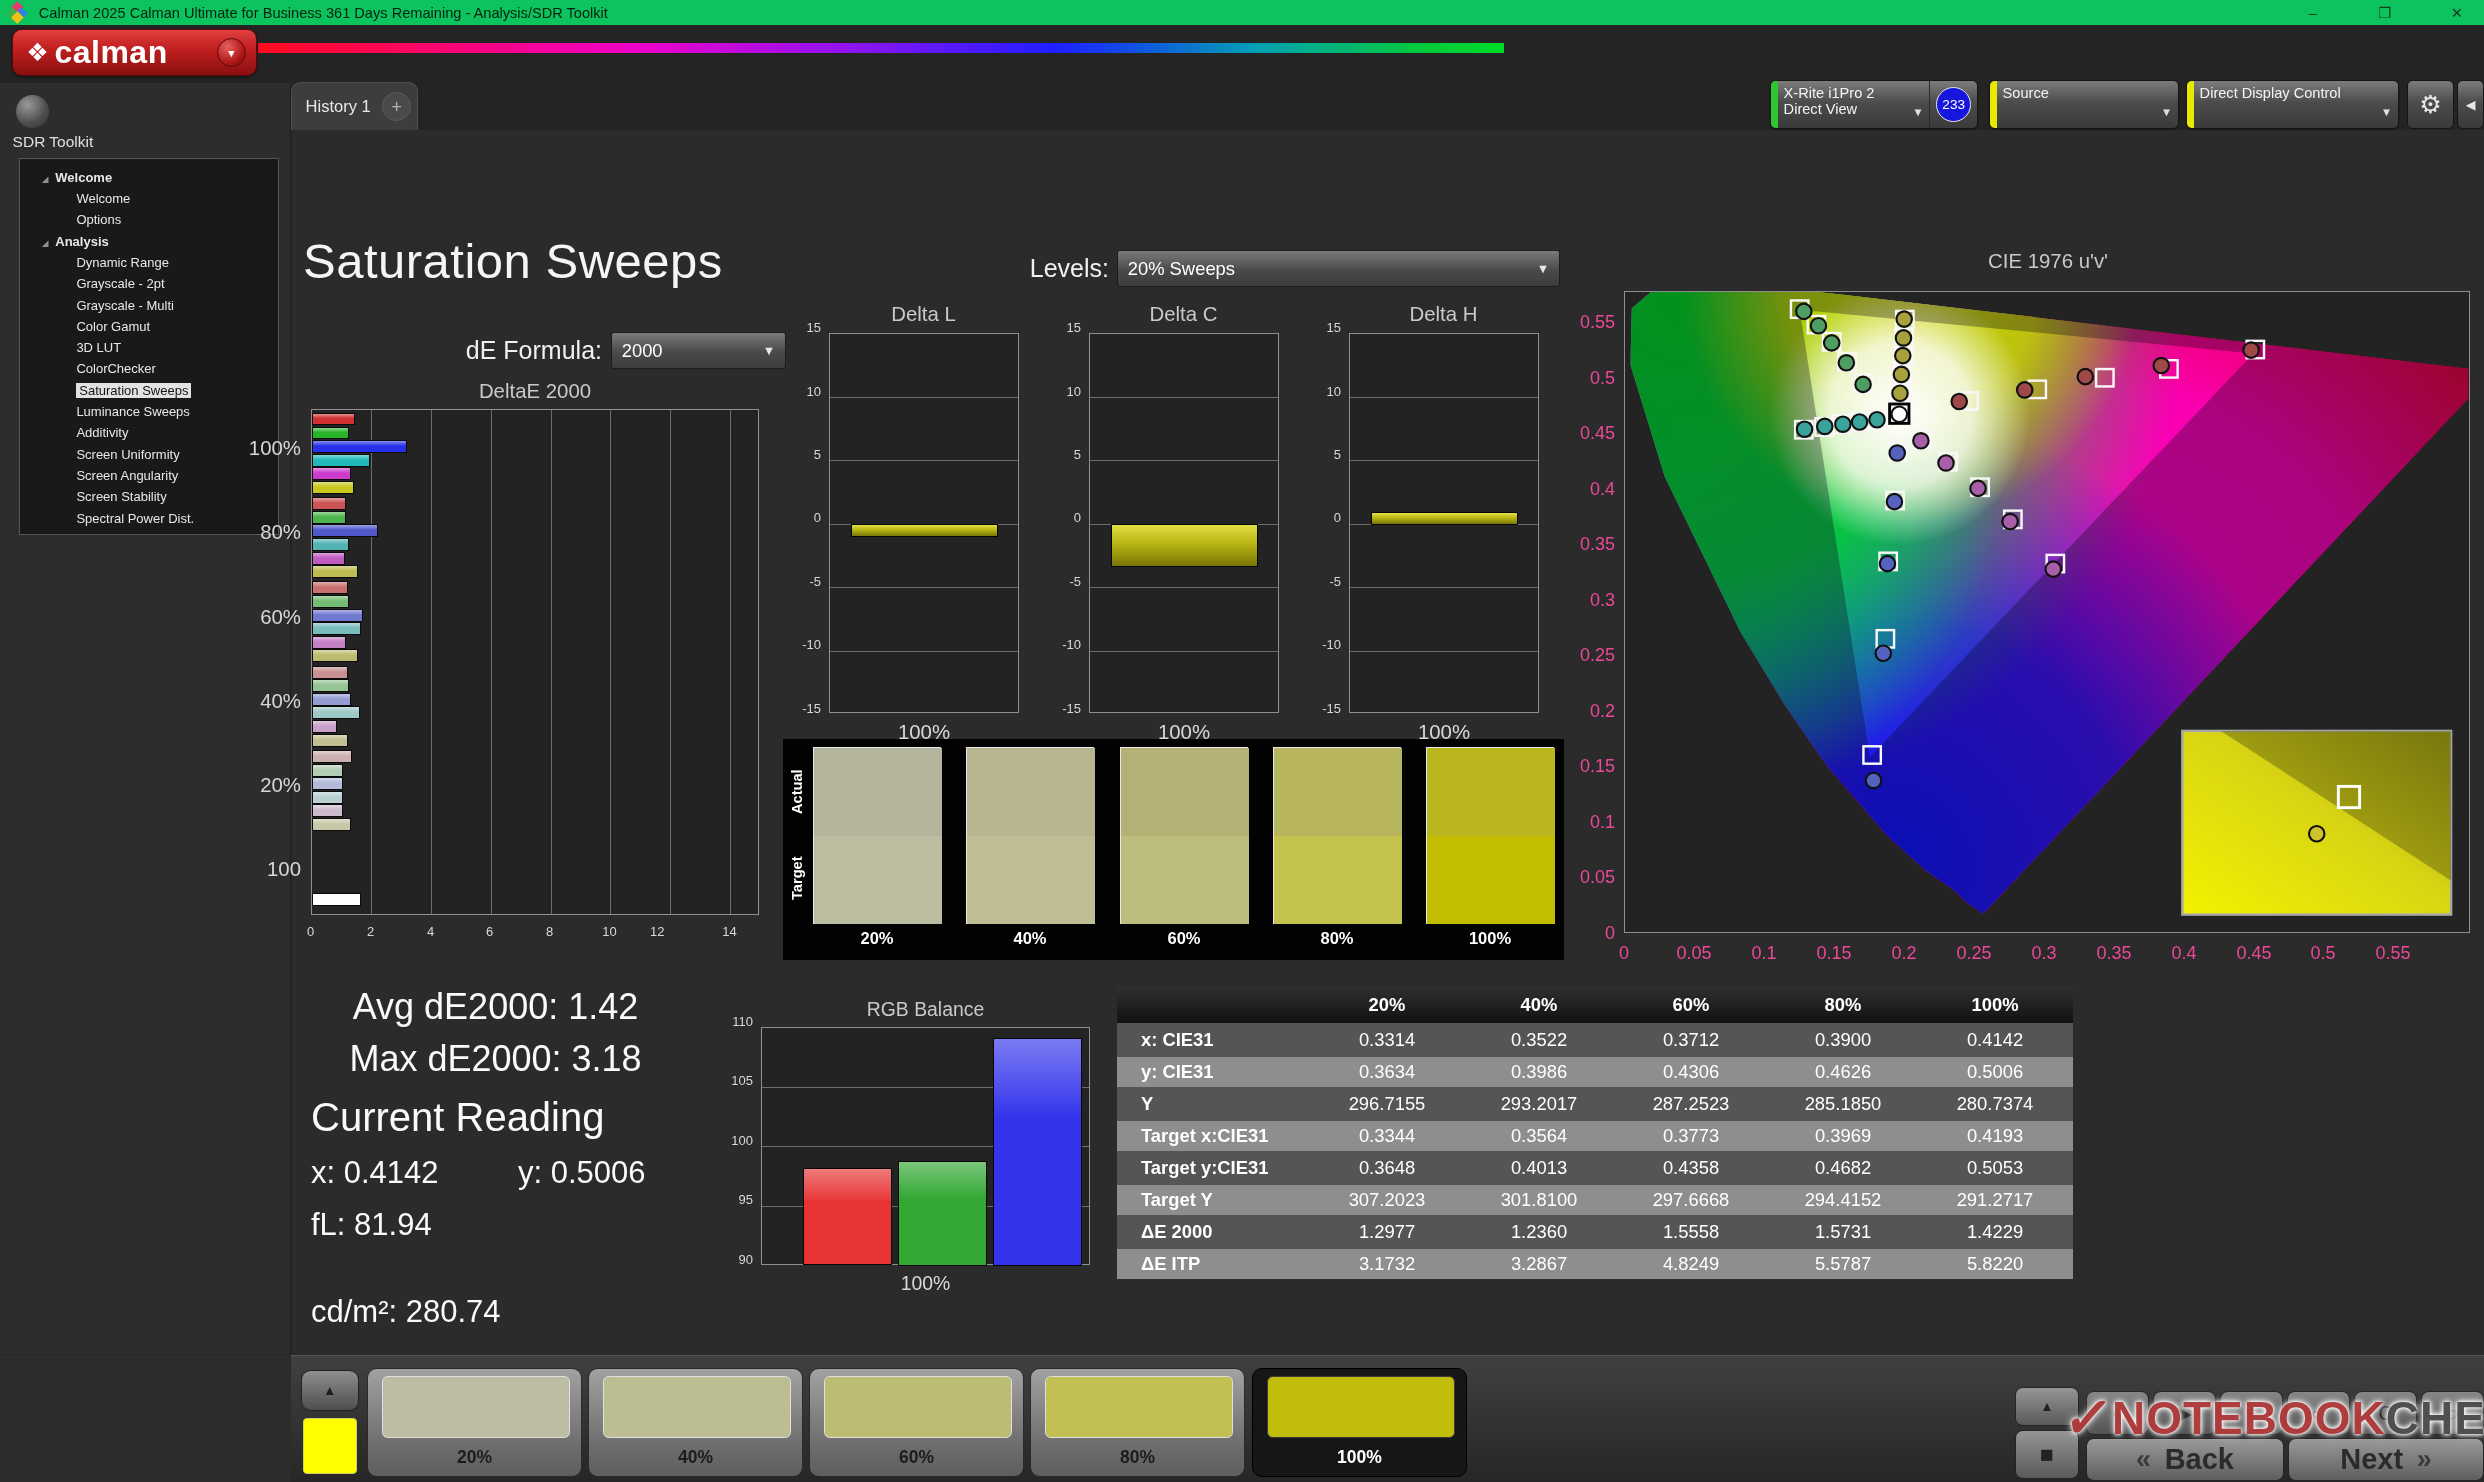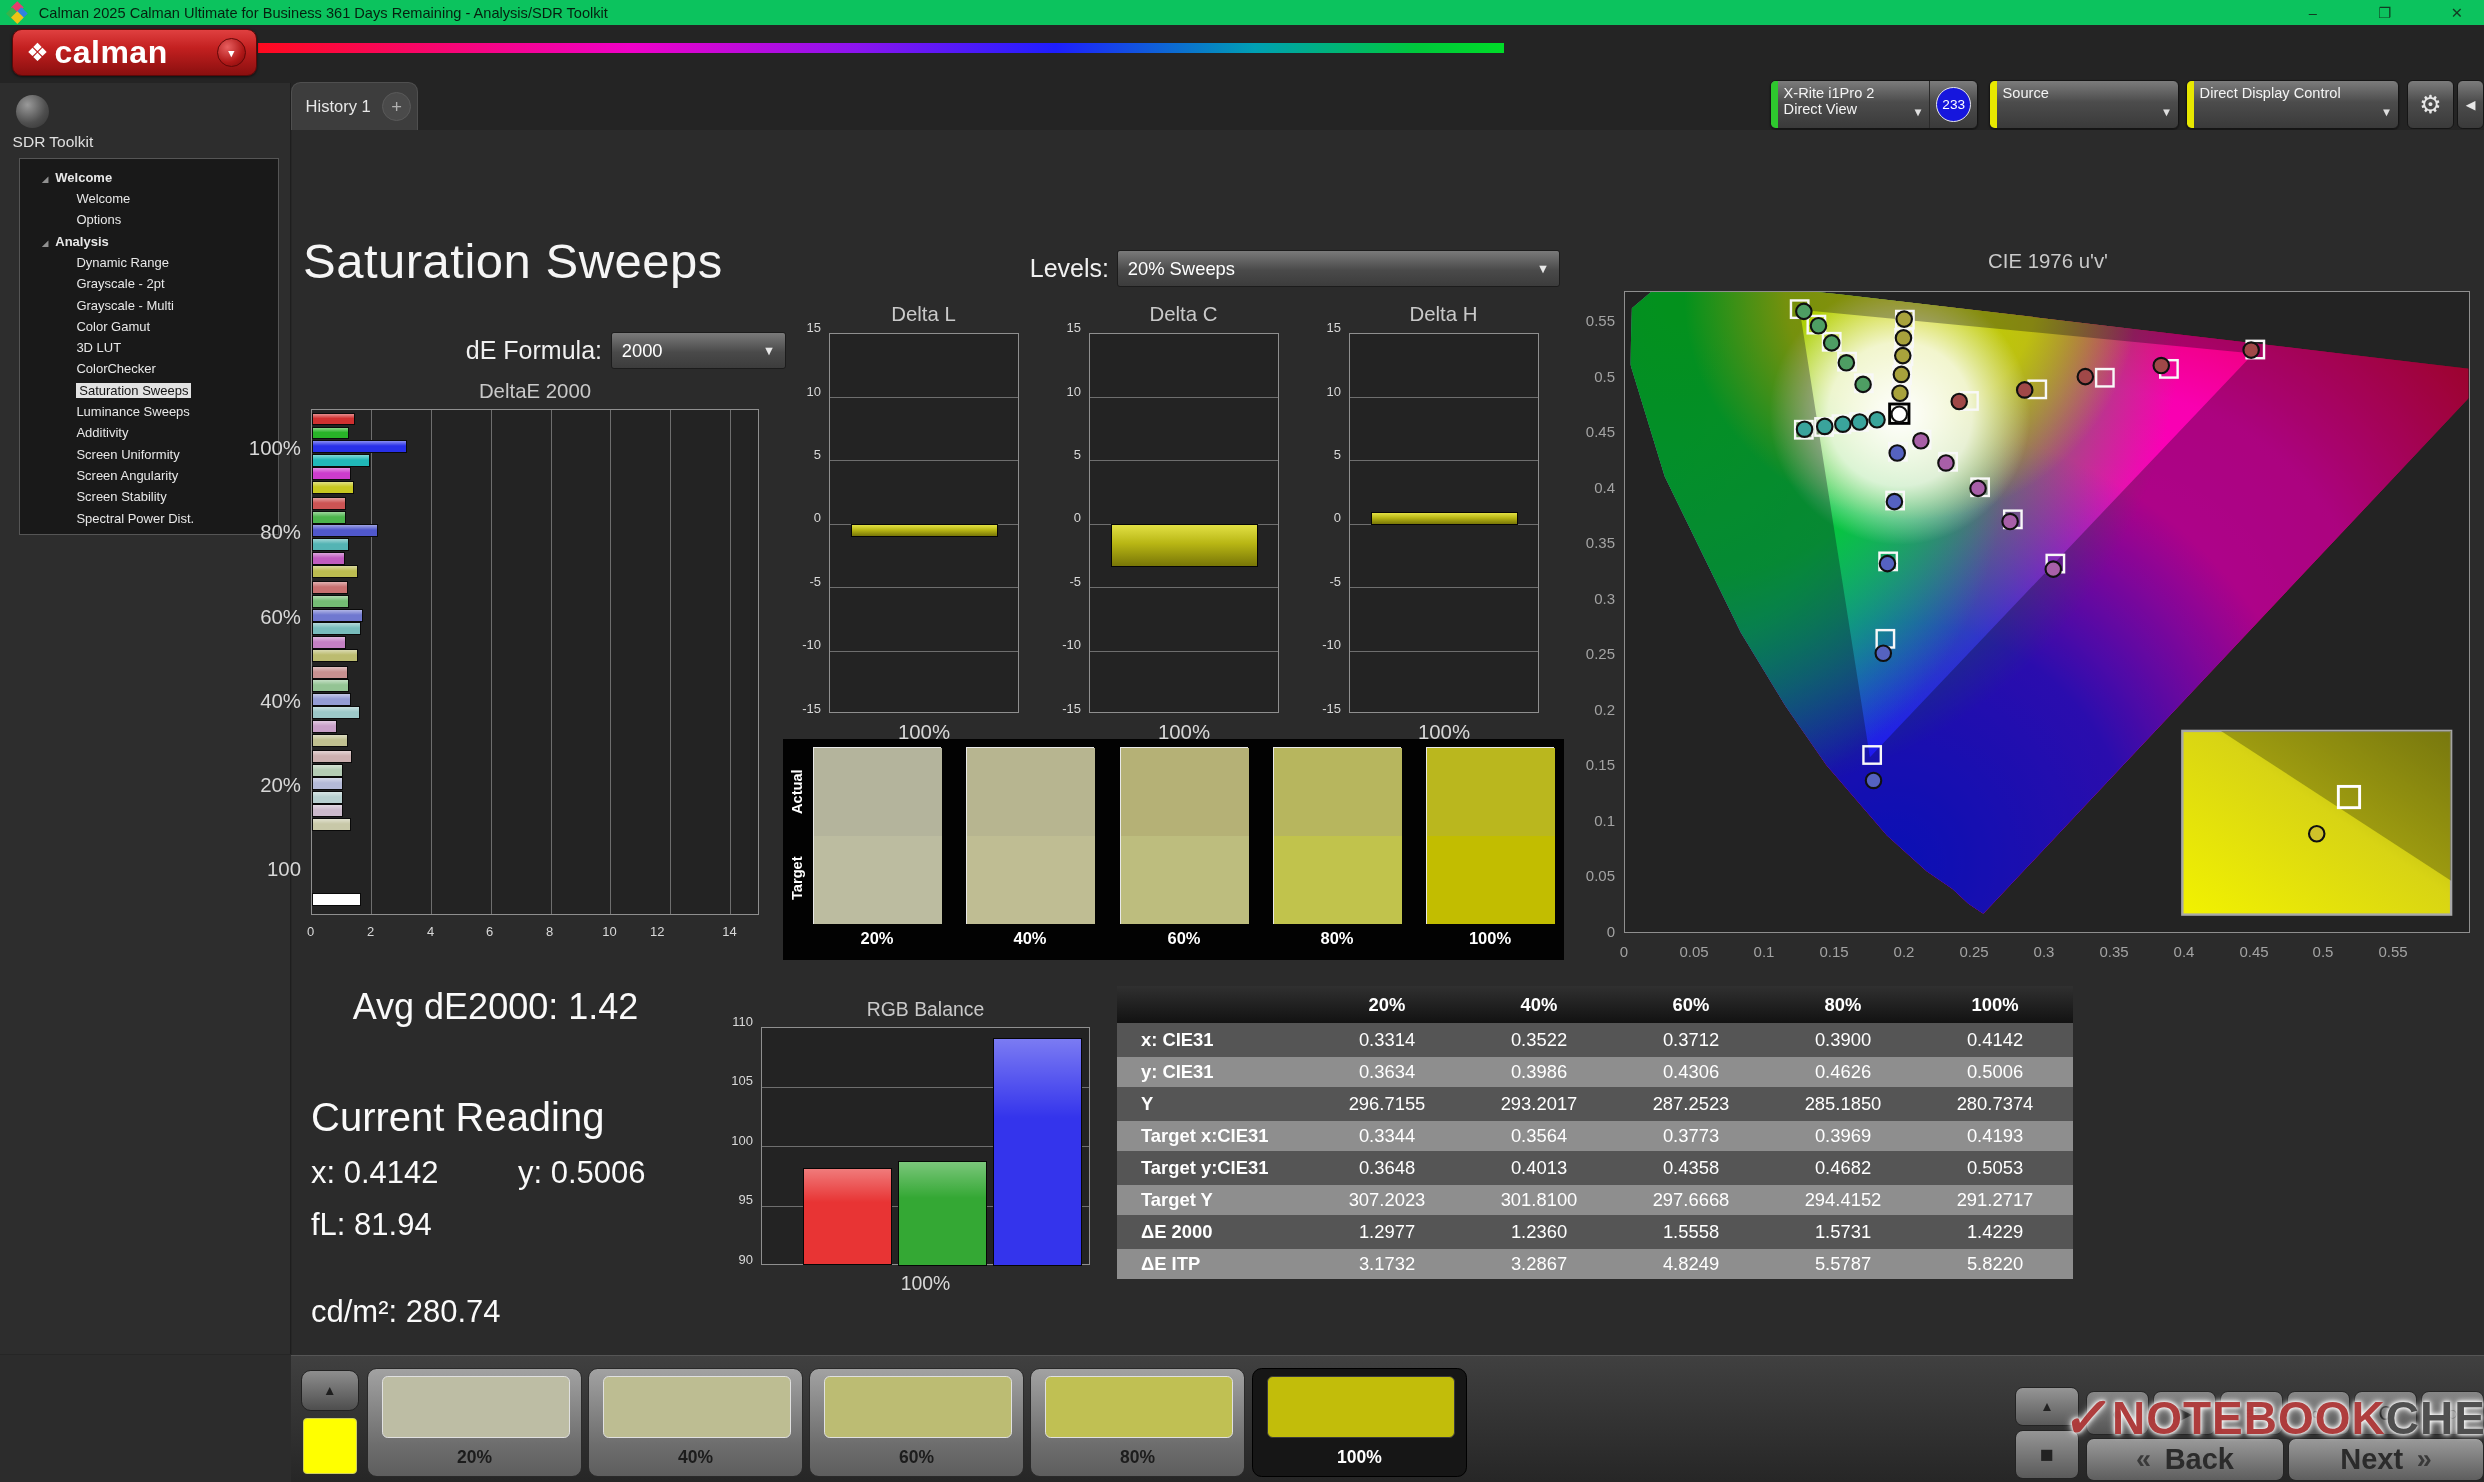--- a/index.html
+++ b/index.html
@@ -125,21 +125,21 @@
 
   
   .watermark { position:absolute; left:2065px; top:1390px; display:flex; align-items:center; opacity:.96; pointer-events:none; }
   .wm-logo { font-size:56px; font-weight:bold; color:#b23c3c; line-height:56px;
              text-shadow:0 0 2.9px #fff,0 0 5.8px #fff,0 0 8.7px #fff; transform:skewX(-8deg); }
   .wm-t1 { font-size:46px; font-weight:bold; color:#b23c3c; letter-spacing:1px;
            text-shadow:0 0 2.9px #fff,0 0 4.9px #fff,0 0 7.8px #fff; }
   .wm-t2 { font-size:46px; font-weight:bold; color:#4f4f4f; letter-spacing:1px;
            text-shadow:0 0 2.9px #fff,0 0 4.9px #fff,0 0 7.8px #fff; }
 
-  .cietick { position:absolute; color:#a3a3a3; font-size:15px; }
+  .cietick { position:absolute; color:#ec4899; font-size:18px; }
 </style>
 </head>
 <body>
 
 <div id="root">
 
   <div class="titlebar">
     <span class="tbicon">
       <i style="left:4.9px;top:0;background:#e83c6e"></i>
       <i style="left:0;top:5.8px;background:#37b44a"></i>
@@ -260,20 +260,21 @@
       <div class="swcol" style="position: absolute; left: 643px; top: 7.8px; width: 128px; height: 177px;">
         <div class="swhalf" style="position: absolute; left: 0px; top: 0px; width: 128px; height: 88px; background: rgb(186, 183, 30);"></div>
         <div class="swhalf" style="position: absolute; left: 0px; top: 88px; width: 128px; height: 88px; background: rgb(194, 189, 0);"></div>
       </div>
       <div class="swlabel" style="position: absolute; left: 643px; top: 190px; width: 128px; height: 23px;">100%</div>
     </div>
   <div id="cie-chart"></div>
   <div id="rgb-chart"></div>
 
   <div class="stat" style="left:311px;top:986px;width:369px;text-align:center;font-size:36px;">Avg dE2000: 1.42</div>
+  <div class="stat" style="left:311px;top:1038px;width:369px;text-align:center;font-size:36px;">Max dE2000: 3.18</div>
   <div class="stat" style="left:311px;top:1095px;font-size:40px;">Current Reading</div>
   <div class="stat" style="left:311px;top:1155px;font-size:31px;">x: 0.4142</div>
   <div class="stat" style="left:518px;top:1155px;font-size:31px;">y: 0.5006</div>
   <div class="stat" style="left:311px;top:1207px;font-size:31px;">fL: 81.94</div>
   <div class="stat" style="left:311px;top:1254px;font-size:31px;margin-top:40px;">cd/m²: 280.74</div>
 
   <div class="dtable" id="dtable">
       <div class="dtr head">
         <div class="rl"></div>
         <div class="rv">20%</div>

